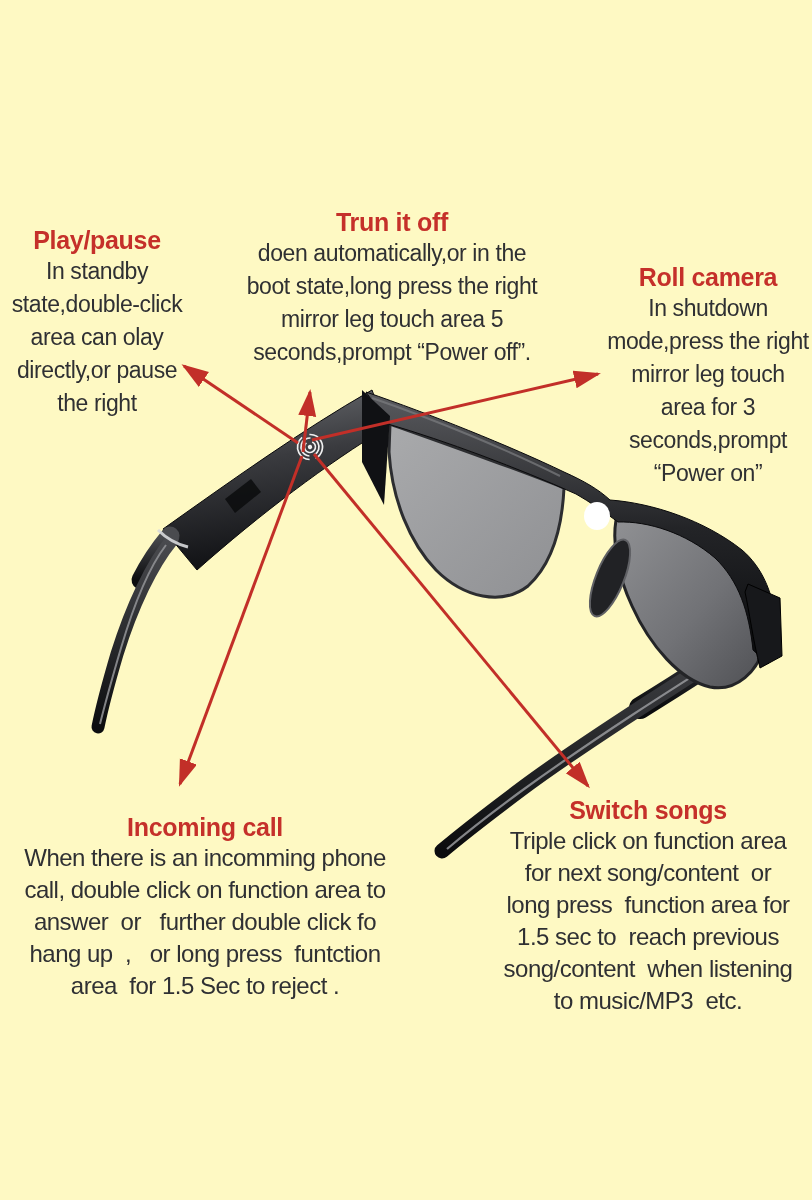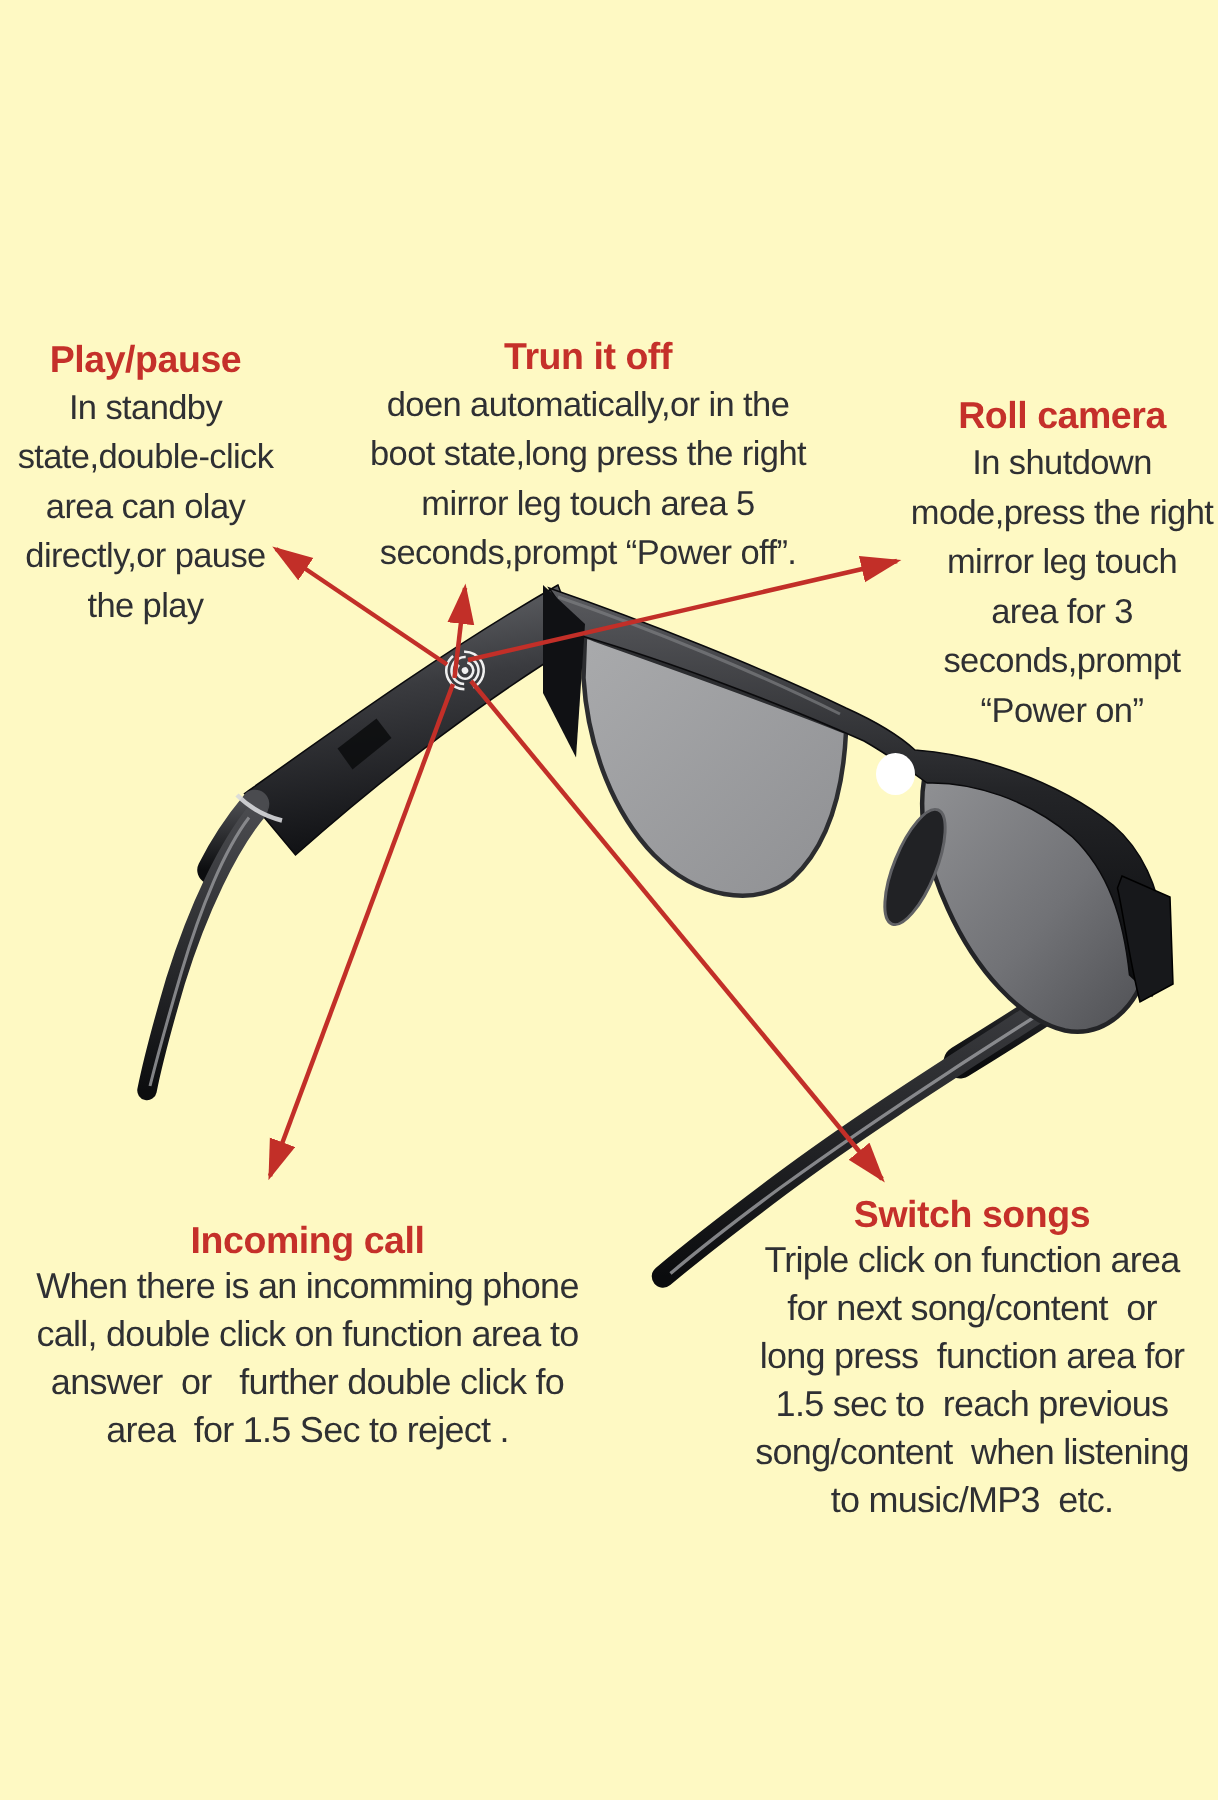--- a/index.html
+++ b/index.html
@@ -24,21 +24,21 @@
     font-weight:600;
     white-space:pre;
   }
   .ann .line{
     color:#2f3033;
     white-space:pre;
   }
   .ann.top .line{font-size:23px;line-height:33px;letter-spacing:-0.4px;}
   .ann.bottom .line{font-size:24px;line-height:32px;letter-spacing:-0.5px;text-align:center;}
   #ann-play-pause   {left:97px;  top:225px;}
-  #ann-turn-off     {left:392px; top:207px;margin-top:16px;}
+  #ann-turn-off     {left:392px; top:207px;}
   #ann-roll-camera  {left:708px; top:262px;}
   #ann-incoming-call{left:205px; top:798px;margin-top:14px;}
   #ann-switch-songs {left:648px; top:795px;}
 </style>
 </head>
 <body>
 
 <div id="stage">
 
   <svg id="glasses-svg" viewBox="0 0 812 1200">
@@ -121,21 +121,21 @@
       <path d="M 314 454 L 588 786" marker-end="url(#ah)"></path>
     </g>
   </svg>
 
   <div class="ann top" id="ann-play-pause">
     <div class="title">Play/pause</div>
     <div class="line">In standby</div>
     <div class="line">state,double-click</div>
     <div class="line">area can olay</div>
     <div class="line">directly,or pause</div>
-    <div class="line">the play</div>
+    <div class="line">the right</div>
   </div>
 
   <div class="ann top" id="ann-turn-off">
     <div class="title">Trun it off</div>
     <div class="line">doen automatically,or in the</div>
     <div class="line">boot state,long press the right</div>
     <div class="line">mirror leg touch area 5</div>
     <div class="line">seconds,prompt “Power off”.</div>
   </div>
 
@@ -147,20 +147,21 @@
     <div class="line">area for 3</div>
     <div class="line">seconds,prompt</div>
     <div class="line">“Power on”</div>
   </div>
 
   <div class="ann bottom" id="ann-incoming-call">
     <div class="title">Incoming call</div>
     <div class="line">When there is an incomming phone</div>
     <div class="line">call, double click on function area to</div>
     <div class="line">answer  or   further double click fo</div>
+    <div class="line">hang up  ,   or long press  funtction</div>
     <div class="line">area  for 1.5 Sec to reject .</div>
   </div>
 
   <div class="ann bottom" id="ann-switch-songs">
     <div class="title">Switch songs</div>
     <div class="line">Triple click on function area</div>
     <div class="line">for next song/content  or</div>
     <div class="line">long press  function area for</div>
     <div class="line">1.5 sec to  reach previous</div>
     <div class="line">song/content  when listening</div>

